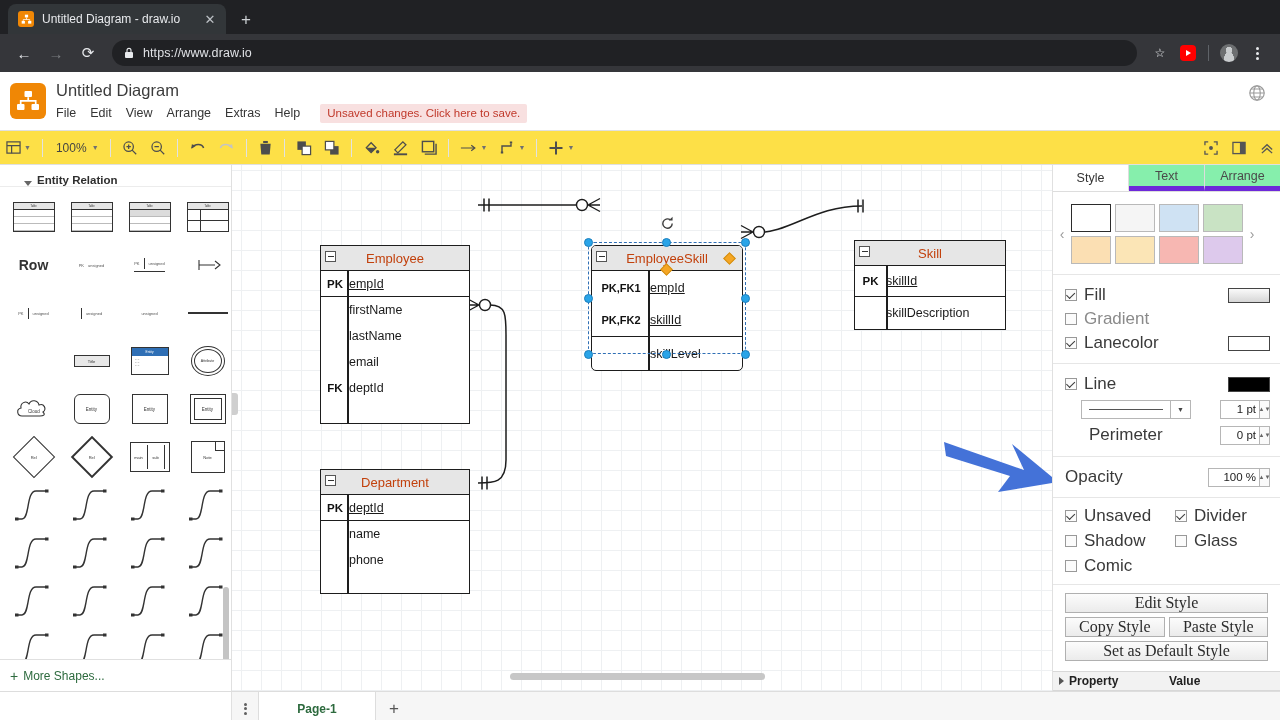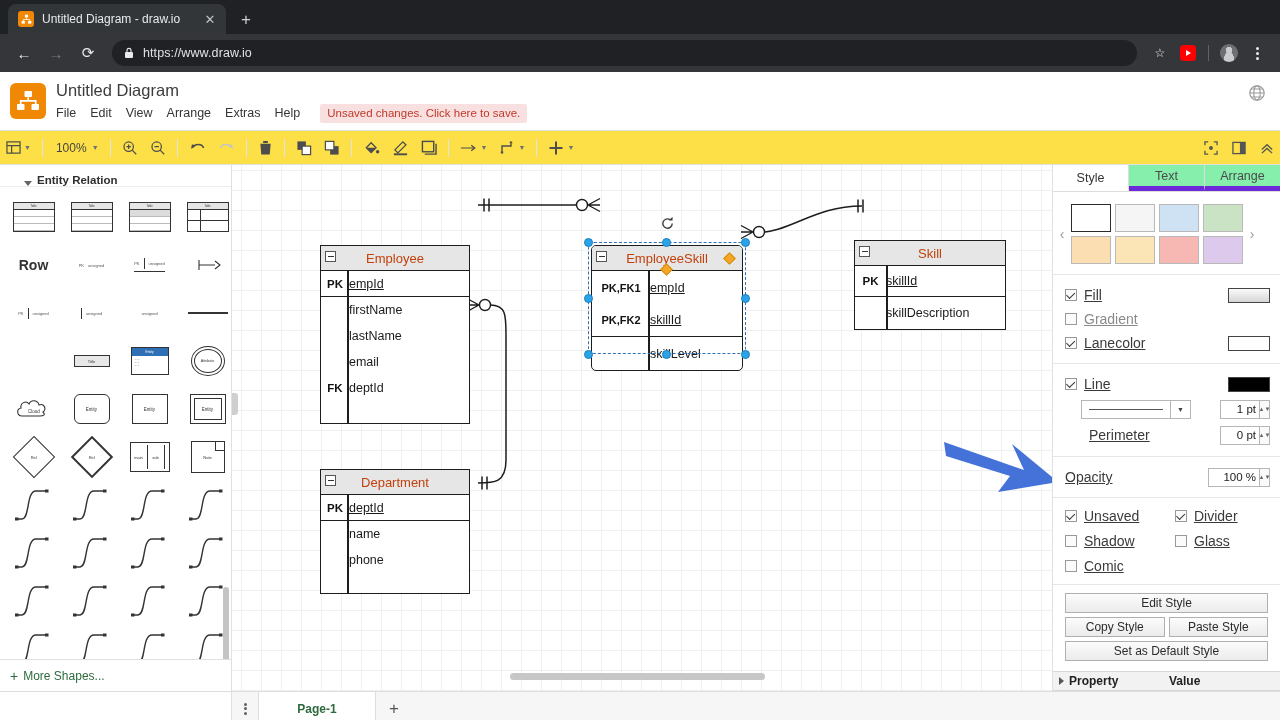--- a/index.html
+++ b/index.html
@@ -300,21 +300,21 @@
   .fmt-row { display:flex; align-items:center; height:24px; }
   .cb {
     width:12px;height:12px;border:1px solid #999;background:#fbfbfb;
     flex:0 0 12px; margin-right:7px; display:flex; align-items:center;
     justify-content:center; position:relative;
   }
   .cb.checked:after {
     content:""; width:7px;height:4px;border-left:1.6px solid #3a3a3a;
     border-bottom:1.6px solid #3a3a3a; transform:rotate(-45deg) translate(0.5px,-1px);
   }
-  .fmt-label { font-size:14px; color:#3a3a3a; flex:1;text-decoration:underline; }
+  .fmt-label { font-size:17px; color:#3a3a3a; flex:1; }
   .color-box {
     width:42px;height:15px;border:1.5px solid #444; background:#fff;
   }
   .color-box.fillgray { background:linear-gradient(#fafafa,#d6d6d6); }
   .color-box.black { background:#000; }
   .line-style-sel {
     width:110px;height:19px;border:1px solid #b6b6b6;background:#fff;
     display:flex;align-items:center; margin-left:16px;
   }
   .line-style-sel .ln { flex:1; height:1px; background:#555; margin:0 7px; }
@@ -329,21 +329,21 @@
   }
   .spinner { width:10px;height:19px;display:flex;flex-direction:column;
     justify-content:center;align-items:center;gap:2px;color:#666;font-size:6px;
     border:1px solid #b6b6b6;border-left:none;background:#fafafa;}
   .opacity-field { width:52px; }
   .checkgrid { display:grid; grid-template-columns:110px 1fr; row-gap:5px; }
 
   .btn {
     border:1px solid #b0b0b0; background:linear-gradient(#fcfcfc,#ebebeb);
     height:20px; display:flex; align-items:center; justify-content:center;
-    font-size:12px; color:#2b2b2b;
+    font-size:16px; color:#2b2b2b;font-family:Liberation Serif, serif;
   }
   #buttons-block { padding:8px 12px 10px 12px; display:flex;
     flex-direction:column; gap:4px; }
   .btn-row { display:flex; gap:4px; }
   .btn-row .btn { flex:1; }
 
   #prop-header {
     height:22px; border-top:1px solid #d8d8d8; border-bottom:1px solid #d8d8d8;
     background:#f2f2f2; display:flex; align-items:center; font-size:12px;
     color:#222; font-weight:bold;

